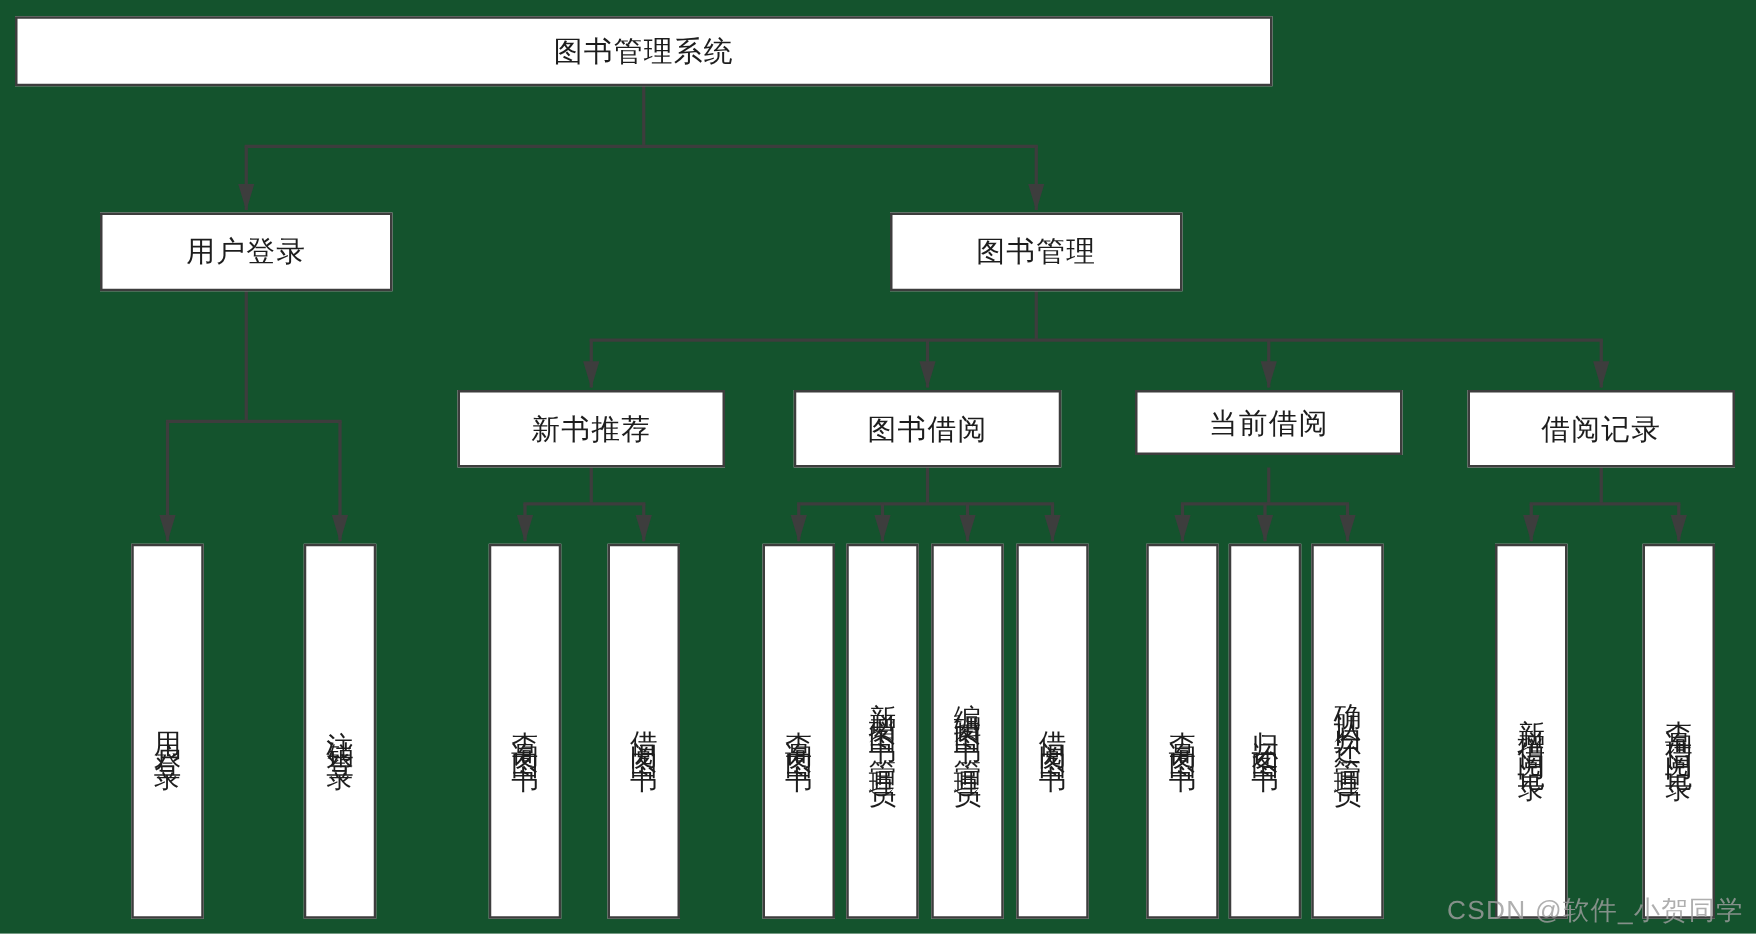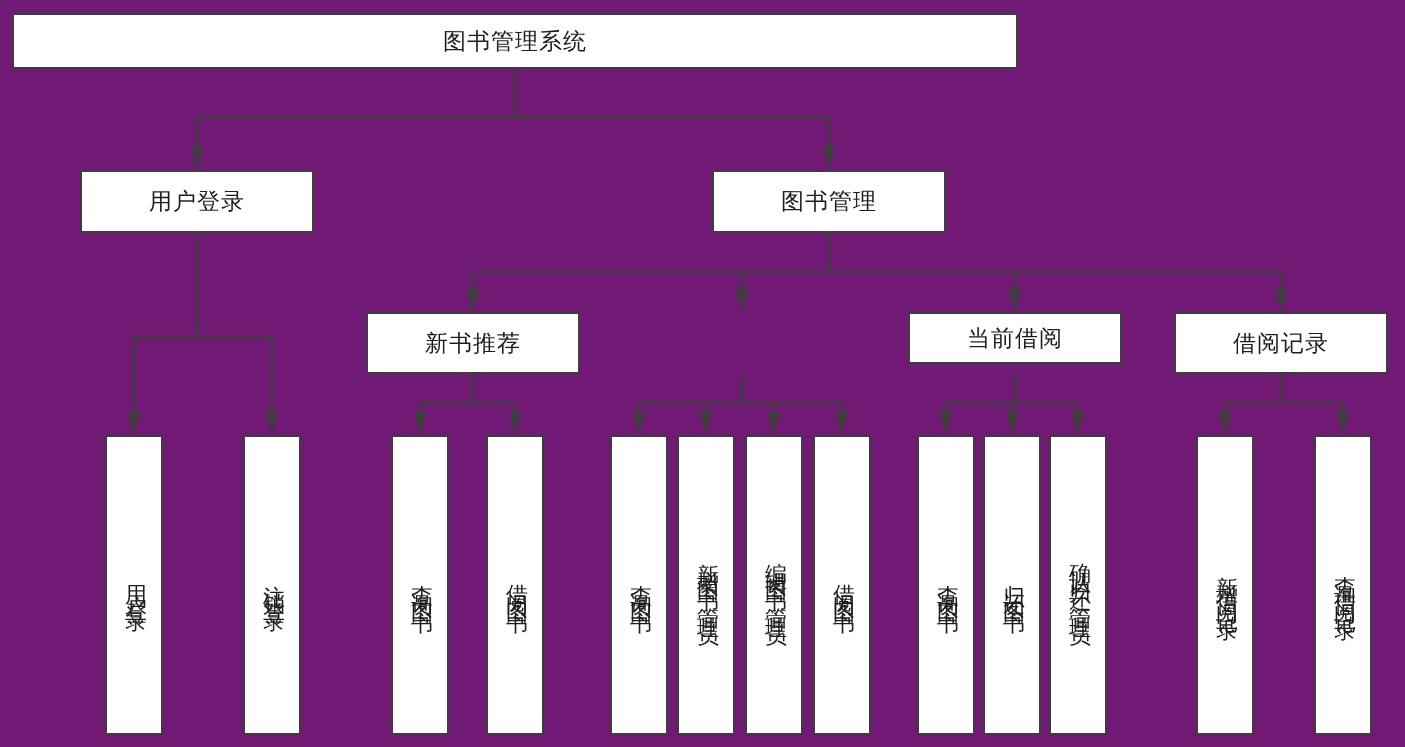--- a/index.html
+++ b/index.html
@@ -1,21 +1,21 @@
 <!DOCTYPE html>
 <html><head>
 <meta charset="utf-8">
 <title>图书管理系统</title>
 <style>
   html,body{margin:0;padding:0;background:#ffffff;}
   .stage{
     position:relative;
     width:1405px;height:747px;
-    background:#701a75;
-    font-family:Liberation Mono, monospace;
+    background:#14532d;
+    font-family:Liberation Sans, sans-serif;
     overflow:hidden;
   }
   .wires{position:absolute;left:0;top:0;width:1405px;height:747px;}
   .box{
     position:absolute;
     box-sizing:border-box;
     background:#ffffff;
     border:2.6px solid #3d3d3d;
     display:flex;
     align-items:center;
@@ -106,20 +106,23 @@
   <div class="box" style="left:80px;top:170px;width:234px;height:63px">
     <span>用户登录</span>
   </div>
   <div class="box" style="left:366px;top:312px;width:214px;height:62px">
     <span>新书推荐</span>
   </div>
 
   <div class="box" style="left:712px;top:170px;width:234px;height:63px">
     <span>图书管理</span>
   </div>
+  <div class="box" style="left:635px;top:312px;width:214px;height:62px">
+    <span>图书借阅</span>
+  </div>
   <div class="box" style="left:908px;top:312px;width:214px;height:52px">
     <span>当前借阅</span>
   </div>
   <div class="box" style="left:1174px;top:312px;width:214px;height:62px">
     <span>借阅记录</span>
   </div>
 
   <div class="box leaf" style="left:105px;top:435px;width:58px;height:300px">
     <span>用户登录</span>
   </div>
@@ -157,14 +160,15 @@
     <span>确认归还（管理员）</span>
   </div>
 
   <div class="box leaf" style="left:1196px;top:435px;width:58px;height:300px">
     <span>新增借阅记录</span>
   </div>
   <div class="box leaf" style="left:1314px;top:435px;width:58px;height:300px">
     <span>查询借阅记录</span>
   </div>
 
+  <div class="watermark">CSDN @软件_小贺同学</div>
 
 </div>
 
 </body></html>

